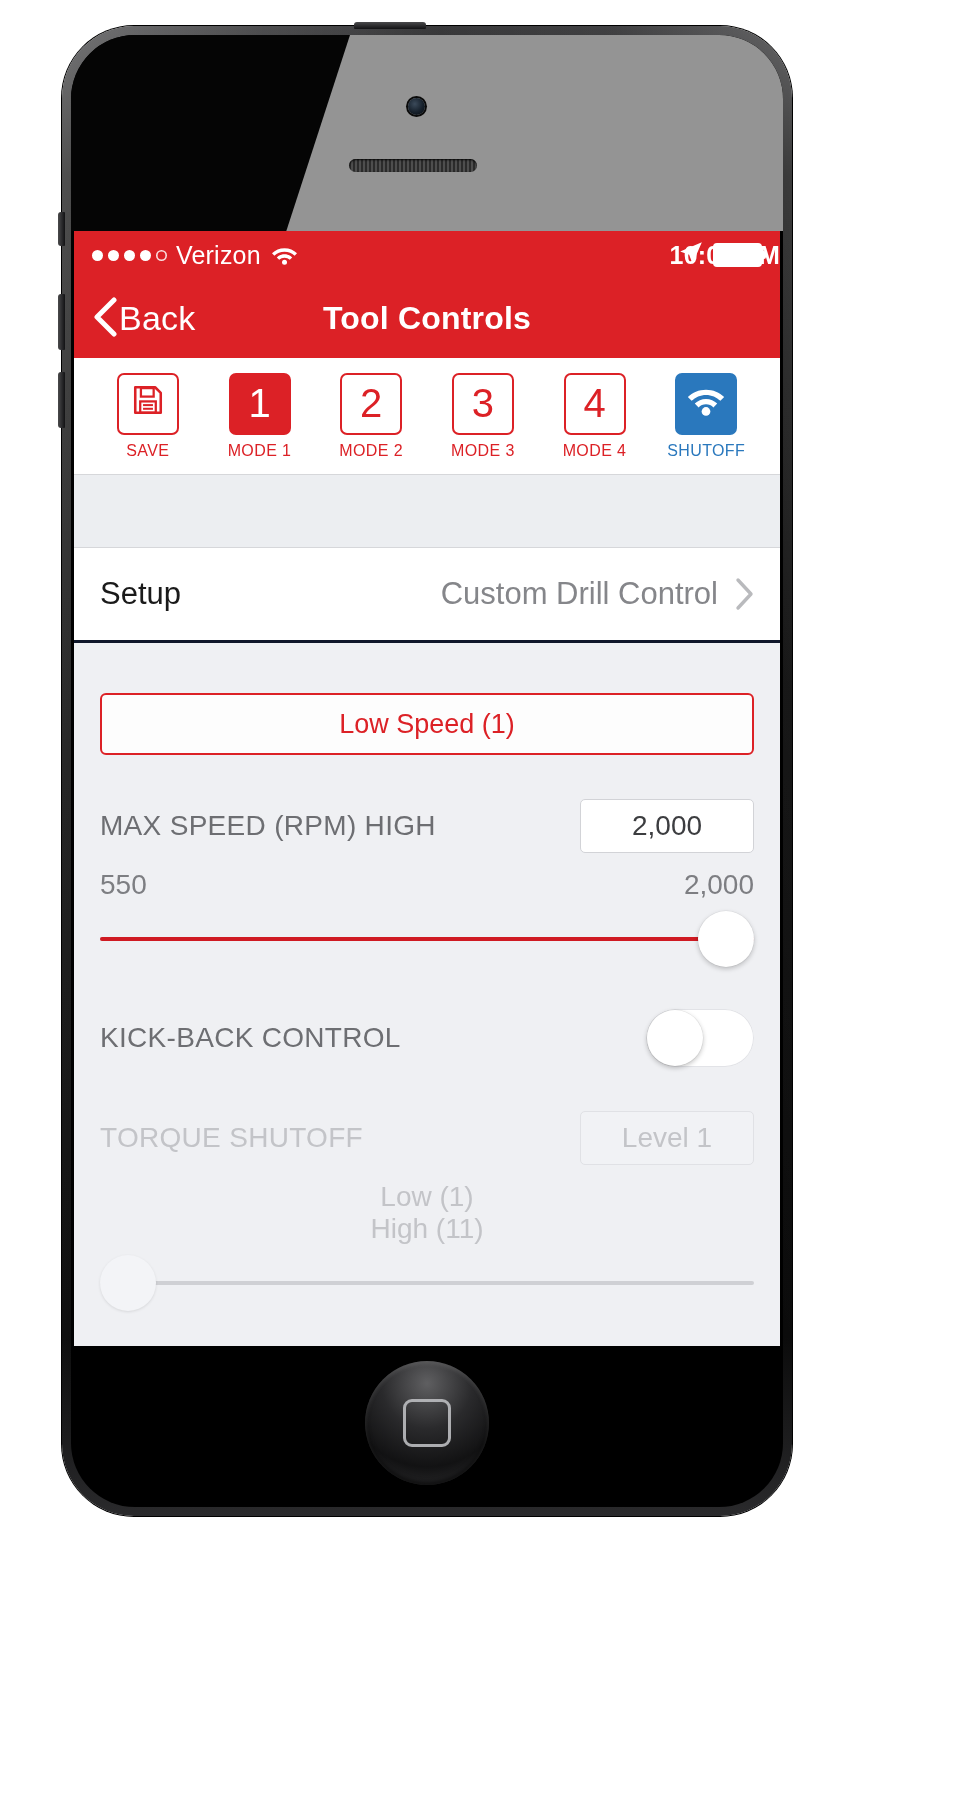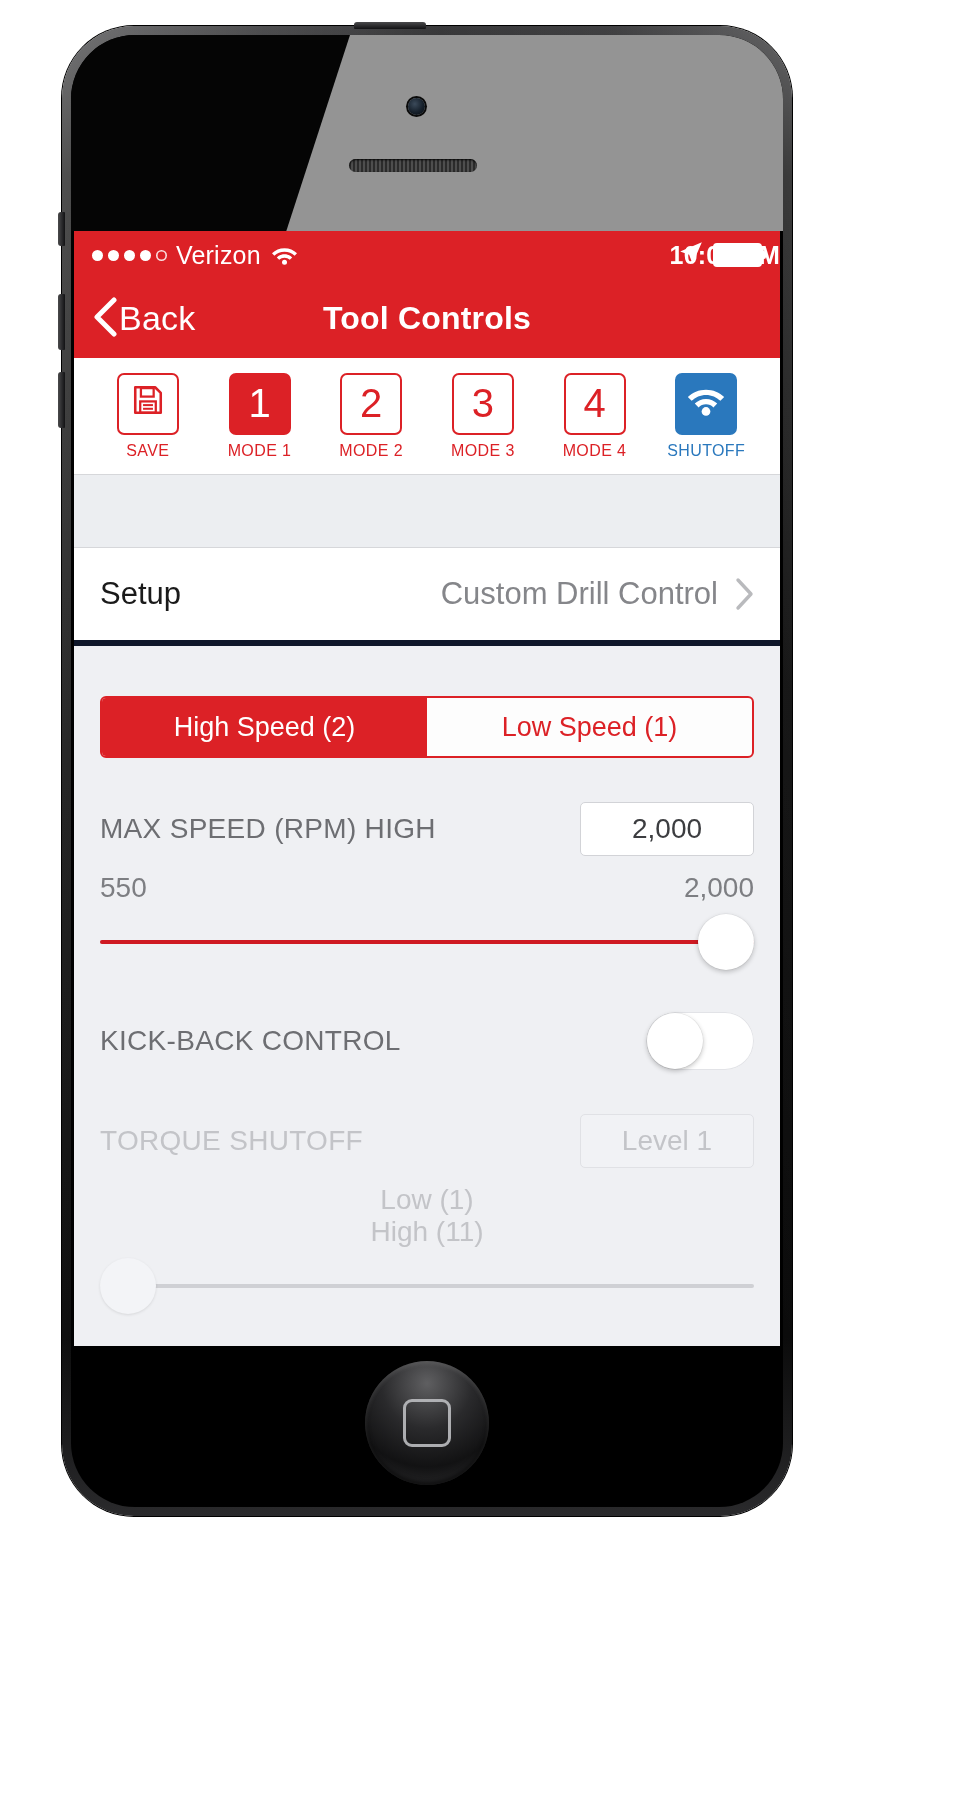--- a/index.html
+++ b/index.html
@@ -260,21 +260,21 @@
     border-bottom: 1px solid #d6d7da;
   }
 
   
   #setup-row {
     height: 92px;
     background: #ffffff;
     display: flex;
     align-items: center;
     padding: 0 26px;
-    border-bottom: 6px solid #0f172a;
+    border-bottom: 3px solid #0f172a;
     cursor: pointer;
   }
   #setup-label {
     font-size: 31px;
     color: #1a1a1a;
   }
   #setup-value {
     margin-left: auto;
     font-size: 31px;
     color: #85868a;
@@ -559,21 +559,20 @@
         <span id="setup-chevron">
           <svg width="20" height="34" viewBox="0 0 20 34" aria-hidden="true">
             <path d="M4 3l13 14L4 31" stroke="#b9babd" stroke-width="3.4" fill="none" stroke-linecap="round" stroke-linejoin="round"></path>
           </svg>
         </span>
       </div>
 
       <div id="settings-body">
 
         <div id="speed-segment">
-          <div class="segment active">High Speed (2)</div>
           <div class="segment">Low Speed (1)</div>
         </div>
 
         <div class="setting-row">
           <span class="setting-label">MAX SPEED (RPM) HIGH</span>
           <span class="value-box">2,000</span>
         </div>
 
         <div class="slider-block">
           <div class="slider-ends">

